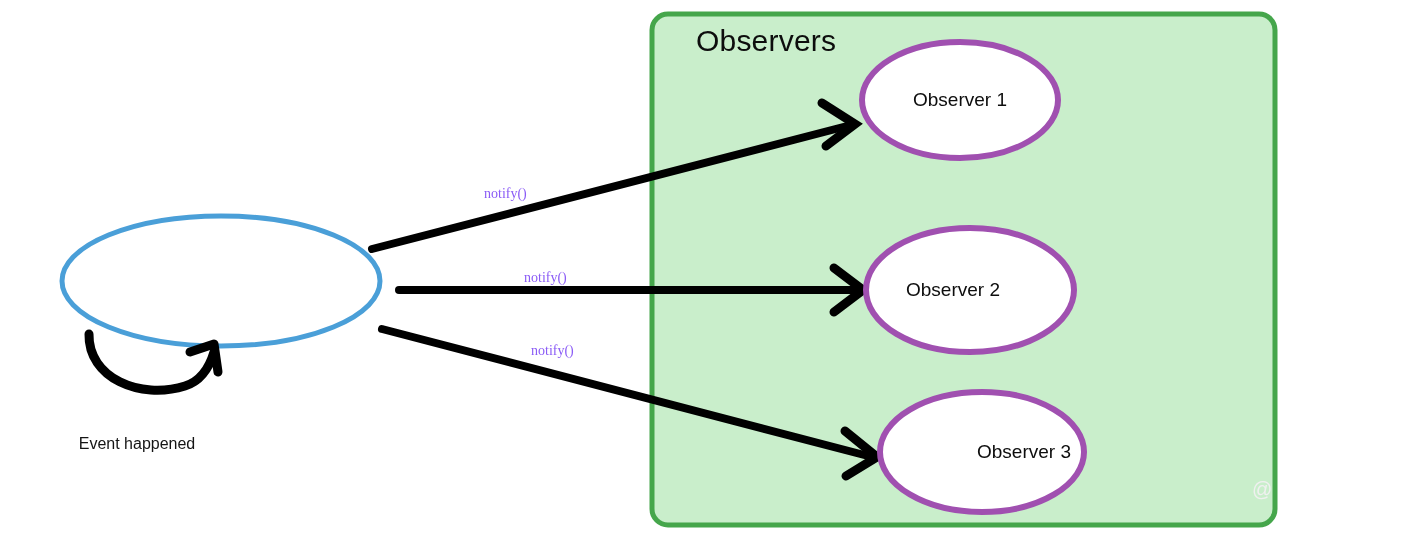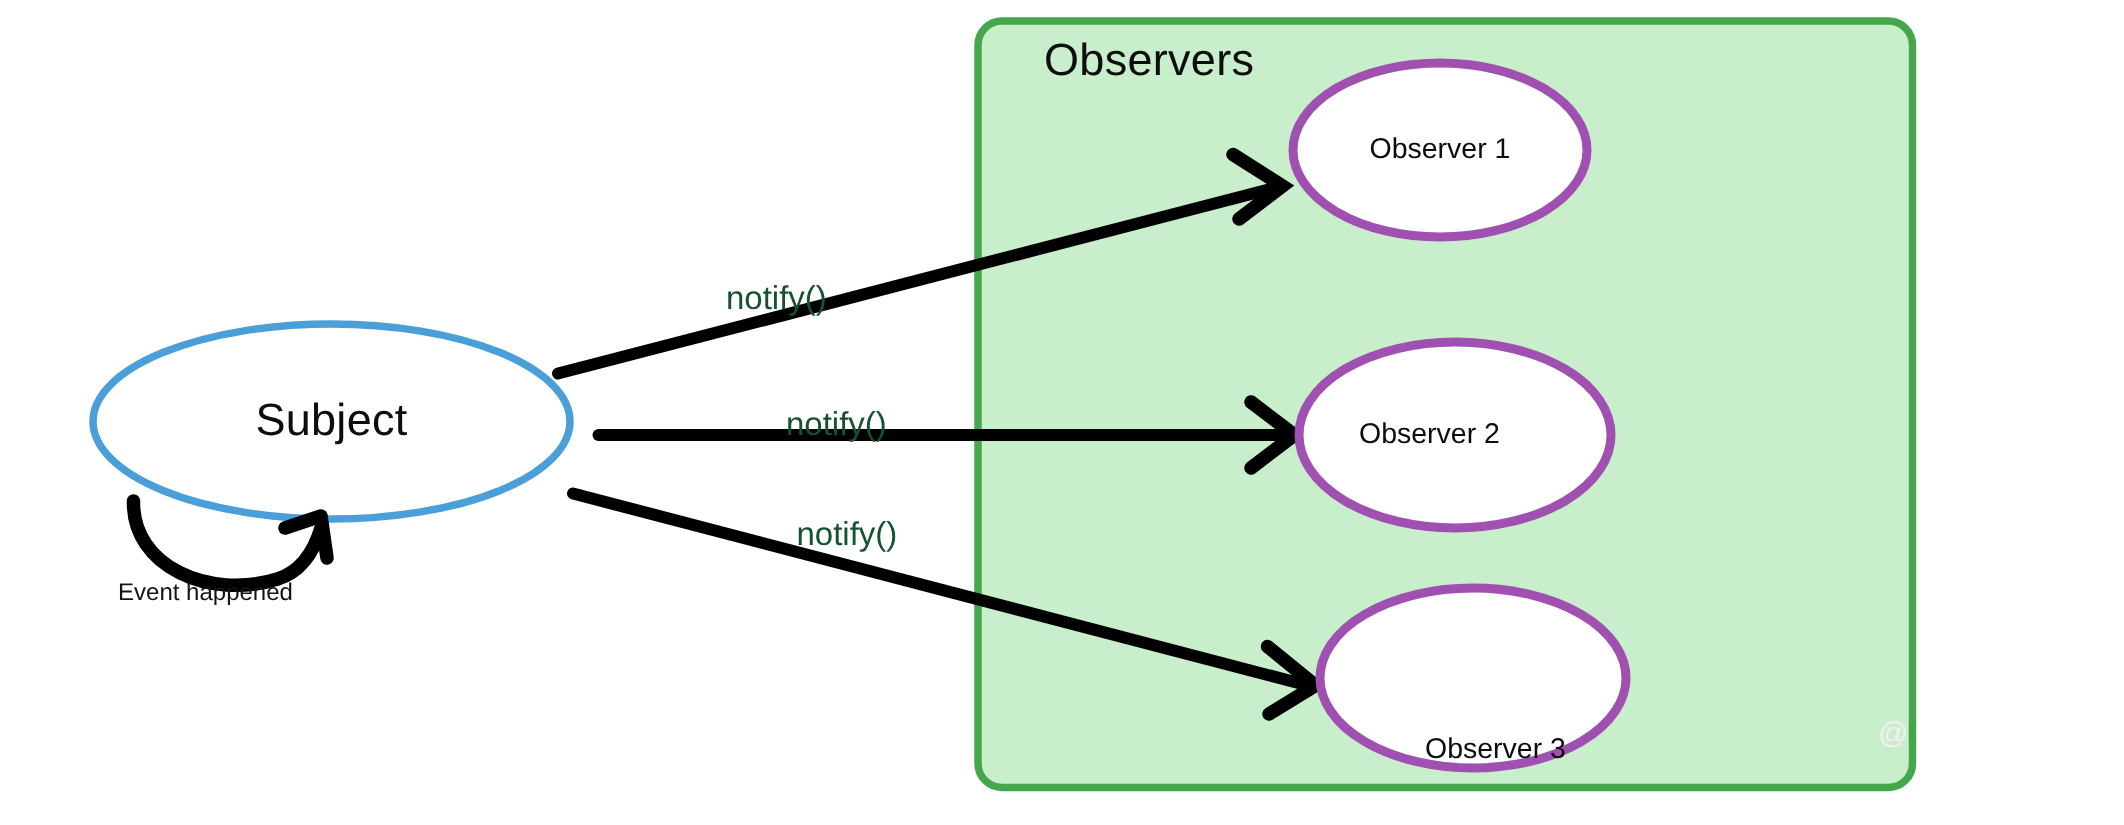--- a/index.html
+++ b/index.html
@@ -36,26 +36,28 @@
     letter-spacing: 0.2px;
   }
   .observers-title {
     font-size: 30px;
     letter-spacing: 0.2px;
   }
   .observer-label {
     font-size: 19px;
   }
   .edge-label {
-    font-size: 22px;
-    color: #14532d;
+    font-size: 14px;
+    color: #8b5cf6;
+    font-family: Liberation Serif, serif;
   }
   .event-label {
     font-size: 16px;
     color: #141414;
+    margin-top: 48px;
   }
   .watermark {
     position: absolute;
     font-size: 20px;
     color: #f0f0f0;
     letter-spacing: 2px;
     user-select: none;
   }
 </style>
 </head>
@@ -79,28 +81,27 @@
     <path d="M 834 268 L 863 290 L 834 312" fill="none" stroke="#000000" stroke-width="9" stroke-linecap="round" stroke-linejoin="miter"></path>
 
     <line id="e3" x1="382" y1="329" x2="872" y2="457" stroke="#000000" stroke-width="8" stroke-linecap="round"></line>
     <path d="M 845 431 L 877 457 L 846 476" fill="none" stroke="#000000" stroke-width="9" stroke-linecap="round" stroke-linejoin="miter"></path>
 
     <ellipse id="o0" cx="960" cy="100" rx="98" ry="58" fill="#ffffff" stroke="#a050b0" stroke-width="6"></ellipse>
     <ellipse id="o1" cx="970" cy="290" rx="104" ry="62" fill="#ffffff" stroke="#a050b0" stroke-width="6"></ellipse>
     <ellipse id="o2" cx="982" cy="452" rx="102" ry="60" fill="#ffffff" stroke="#a050b0" stroke-width="6"></ellipse>
   </svg>
 
-  <div class="node-label subject-label" id="t-subject" style="left: 170.266px; top: 264px;">Subject</div>
 
   <div class="node-label event-label" id="t-event" style="left: 78.7266px; top: 387px;">Event happened</div>
 
   <div class="node-label observers-title" id="t-grouptitle" style="left: 676px; top: 24px; margin-left: 20px;">Observers</div>
 
   <div class="node-label observer-label" id="t-o0" style="left: 913.008px; top: 89px; text-align: center;">Observer 1</div>
   <div class="node-label observer-label" id="t-o1" style="left: 906px; top: 279px;">Observer 2</div>
-  <div class="node-label observer-label" id="t-o2" style="left: 950px; top: 441px; margin-top: 48px;">Observer 3</div>
+  <div class="node-label observer-label" id="t-o2" style="left: 977px; top: 441px;">Observer 3</div>
 
   <div class="node-label edge-label" id="t-e0" style="left: 484px; top: 186px;">notify()</div>
   <div class="node-label edge-label" id="t-e1" style="left: 524px; top: 270px;">notify()</div>
   <div class="node-label edge-label" id="t-e2" style="left: 531px; top: 343px;">notify()</div>
 
   <div class="watermark" id="t-wm" style="left: 1252px; top: 478px;">@</div>
 </div>
 
 </body></html>

